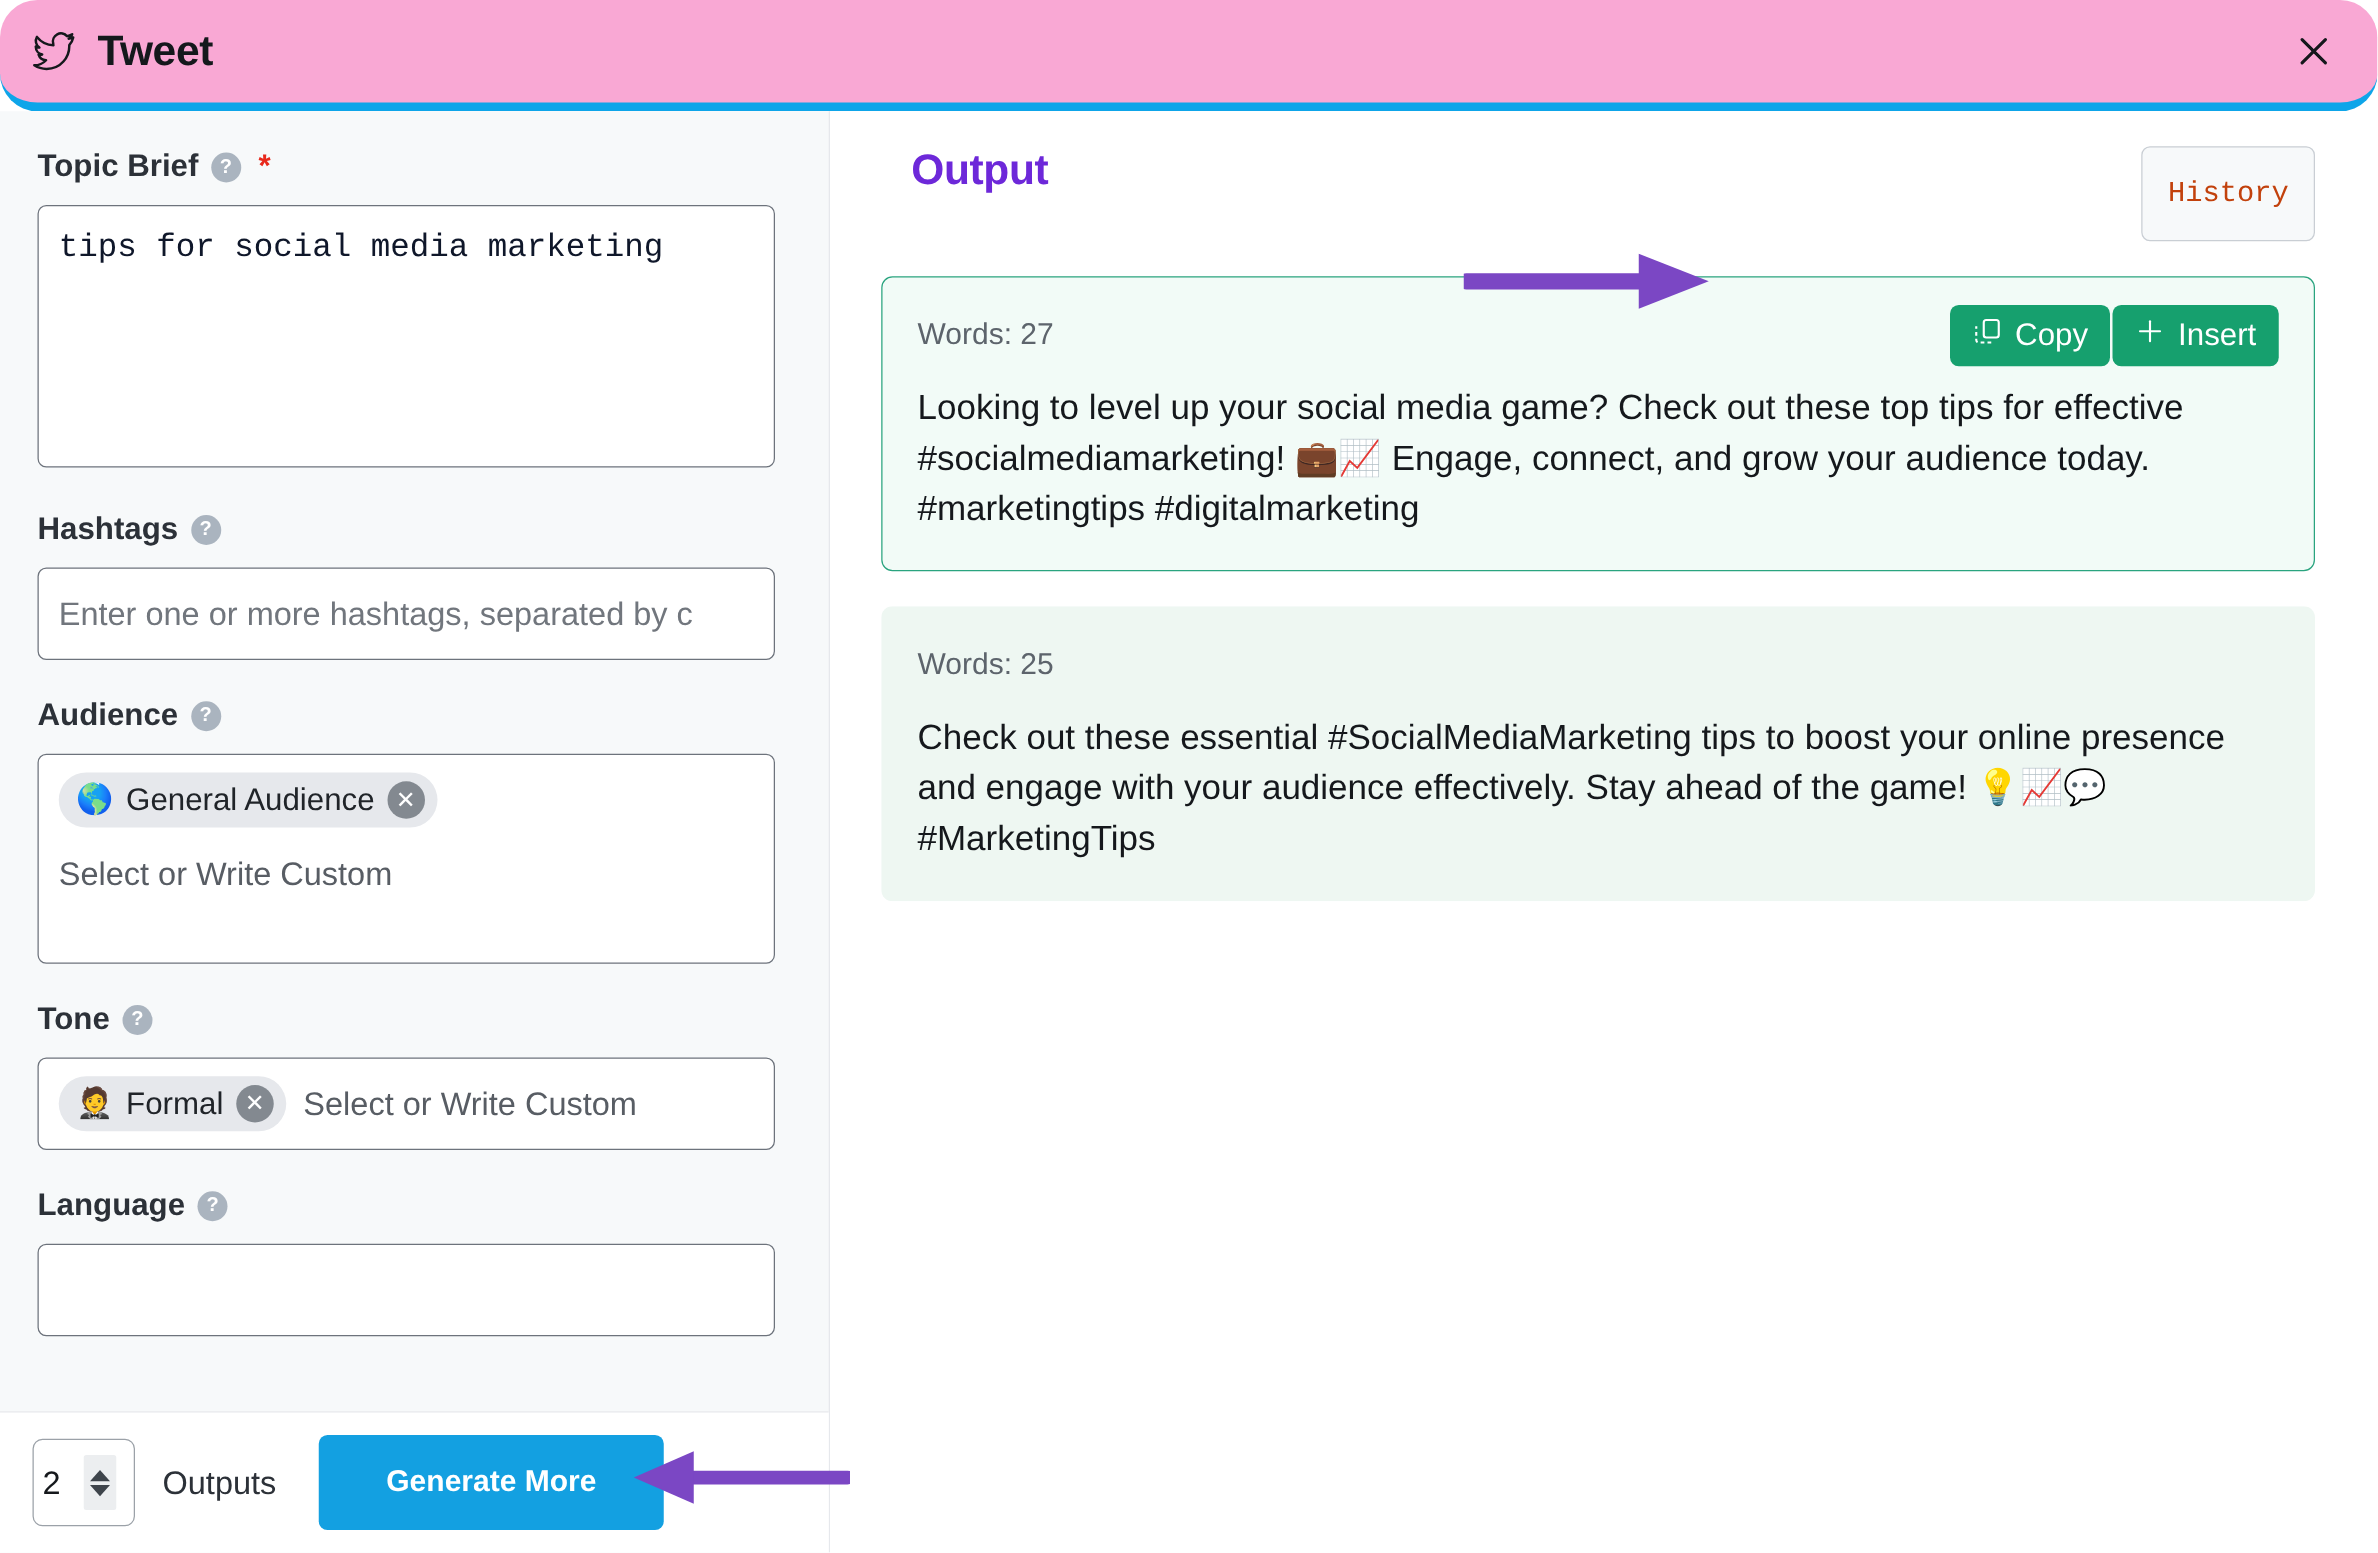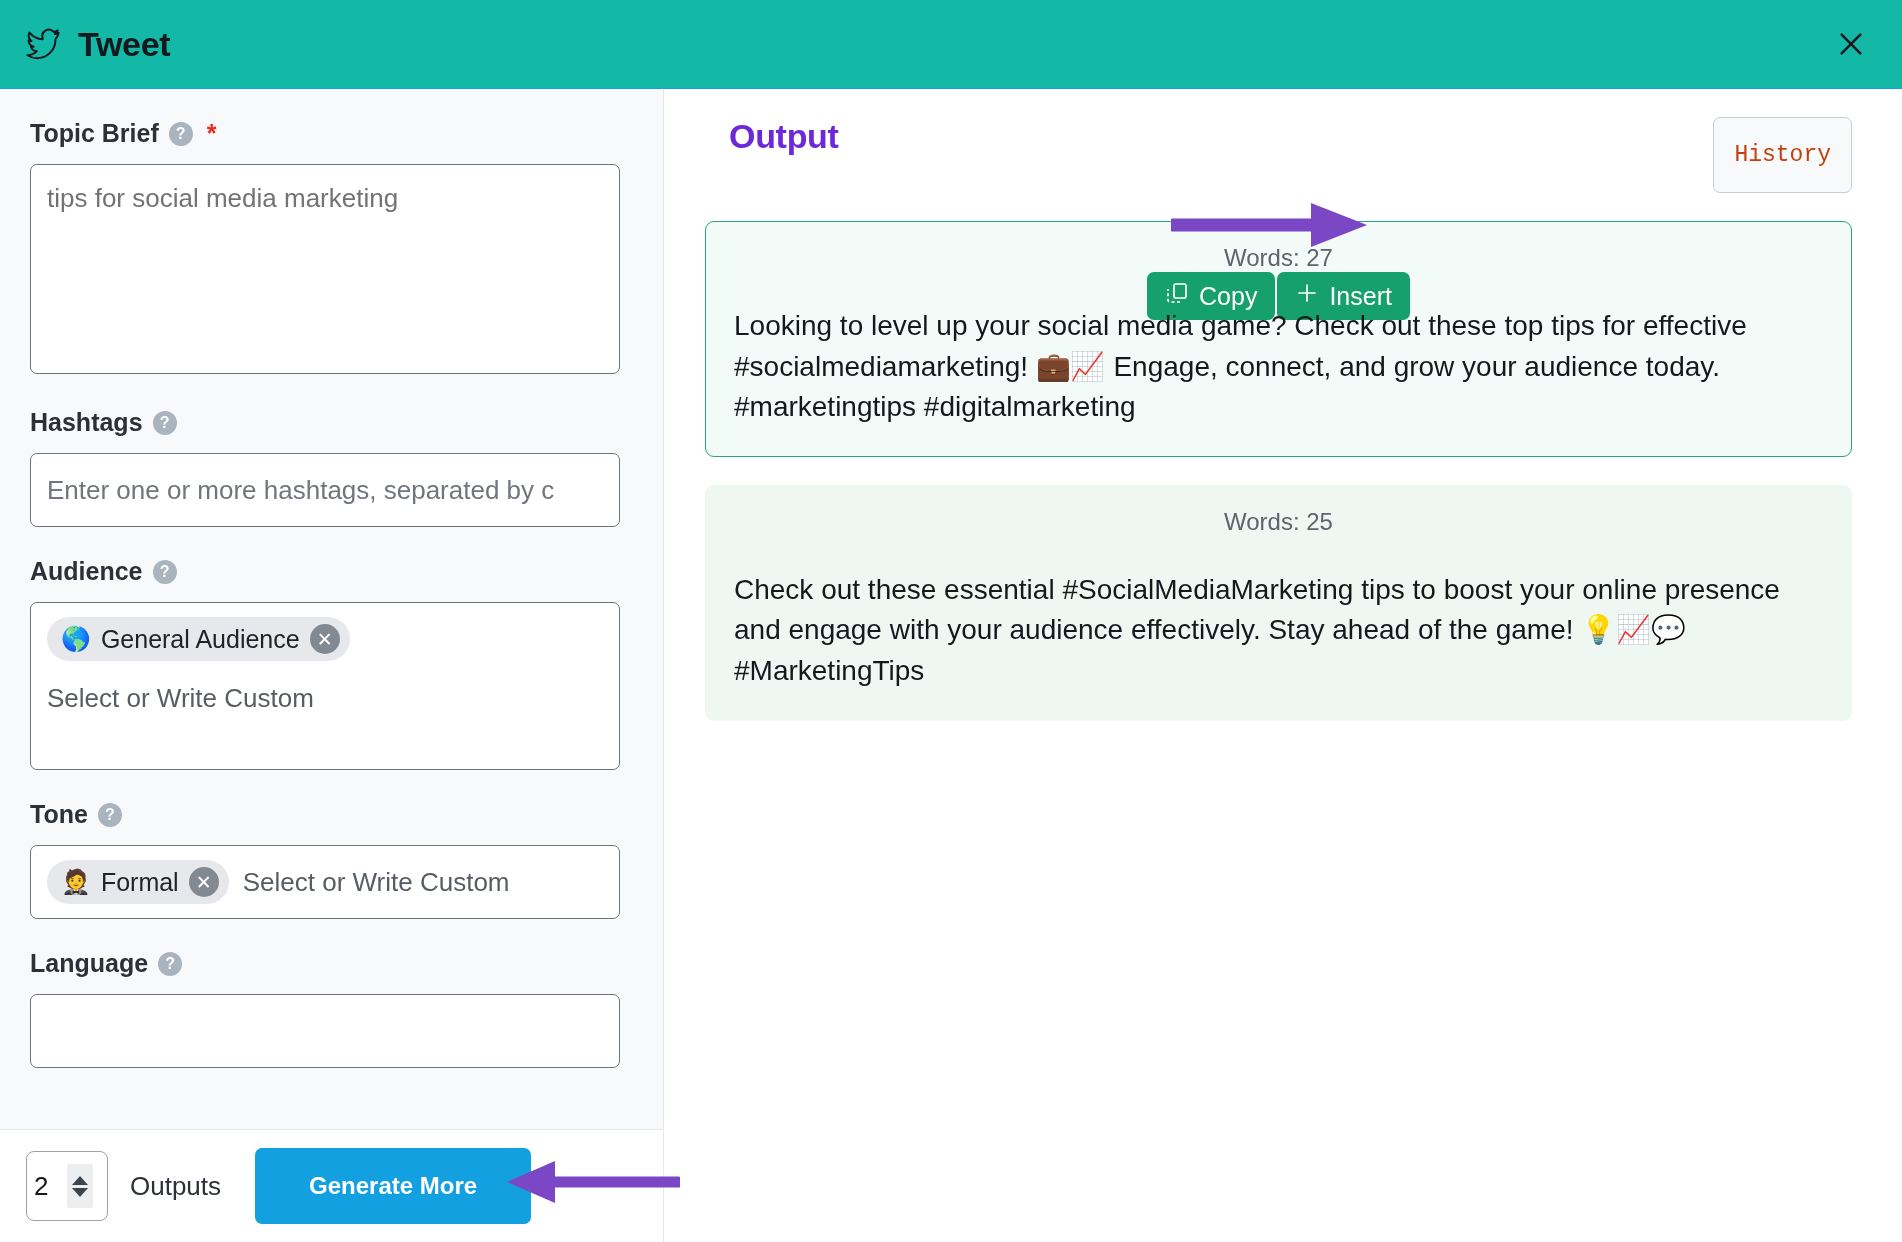--- a/index.html
+++ b/index.html
@@ -9,23 +9,23 @@
     font-family: "Liberation Sans", sans-serif;
     overflow: hidden;
   }
 
   #app { position: relative; width: 1902px; height: 1242px; background: #fff; }
 
   
   .header {
     position: absolute; top: 0; left: 0;
     width: 1902px; height: 89px;
-    background: #14b8a6;
-    border-bottom: 1px solid #0ea5e9;
-    display: flex; align-items: center;
+    background: #f9a8d4;
+    border-bottom: 7px solid #0ea5e9;
+    display: flex; align-items: center; border-radius: 30px;
   }
   .header-left { display: flex; align-items: center; gap: 18px; padding-left: 26px; }
   .twitter-icon { width: 34px; height: 34px; display: block; }
   .header-title {
     font-size: 34px; font-weight: bold; color: #15181c; letter-spacing: -0.3px;
   }
   .close-btn {
     position: absolute; right: 28px; top: 50%; transform: translateY(-50%);
     width: 46px; height: 46px; display: flex; align-items: center; justify-content: center;
     cursor: pointer; background: none; border: none;
@@ -55,22 +55,22 @@
     font-size: 16px; font-weight: bold;
     display: inline-flex; align-items: center; justify-content: center;
     cursor: pointer; flex: none;
   }
   .req-star { color: #e8291c; font-size: 25px; font-weight: bold; line-height: 1; margin-left: 4px; }
 
   textarea.topic-input {
     width: 590px; height: 210px;
     border: 1px solid #6d737c; border-radius: 7px;
     background: #ffffff;
-    font-family: Liberation Sans, sans-serif;
-    font-size: 26px; color: #737373;
+    font-family: Liberation Mono, monospace;
+    font-size: 26px; color: #0f172a;
     padding: 16px 16px;
     resize: none; outline: none; line-height: 1.35;
   }
   .hashtag-input {
     width: 590px; height: 74px;
     border: 1px solid #6d737c; border-radius: 7px;
     background: #ffffff;
     font-family: "Liberation Sans", sans-serif;
     font-size: 26px; color: #202429;
     padding: 0 16px; outline: none;
@@ -149,21 +149,21 @@
   }
 
   .out-card {
     margin-top: 28px; border-radius: 9px;
     background: #f1faf6; padding: 22px 28px 28px 28px;
     position: relative;
   }
   .out-card.selected { border: 1px solid #2aa47f; background: #f2fbf7; }
   .out-card.plain { border: 1px solid transparent; background: #eef7f2; }
 
-  .card-top { display: flex; align-items: center; justify-content: space-between; height: 48px; flex-direction: column; }
+  .card-top { display: flex; align-items: center; justify-content: space-between; height: 48px; }
   .words-label { font-size: 24px; color: #5d646c; }
   .card-actions { display: flex; gap: 2px; }
   .act-btn {
     background: #16a06e; border: none; border-radius: 7px;
     color: #ffffff; font-size: 25px;
     font-family: "Liberation Sans", sans-serif;
     display: inline-flex; align-items: center; gap: 10px;
     padding: 9px 18px; cursor: pointer;
   }
   .card-text {

